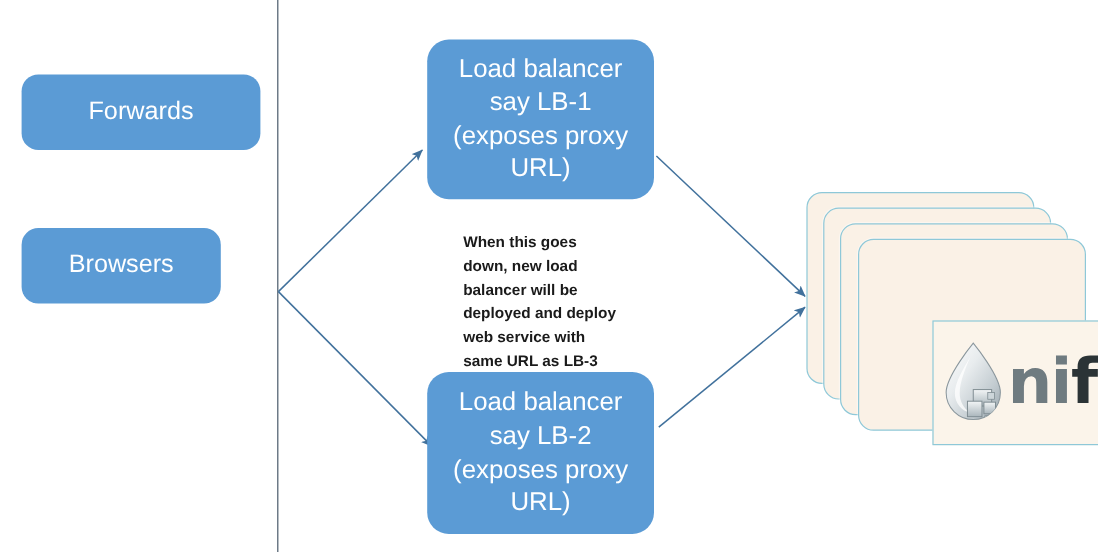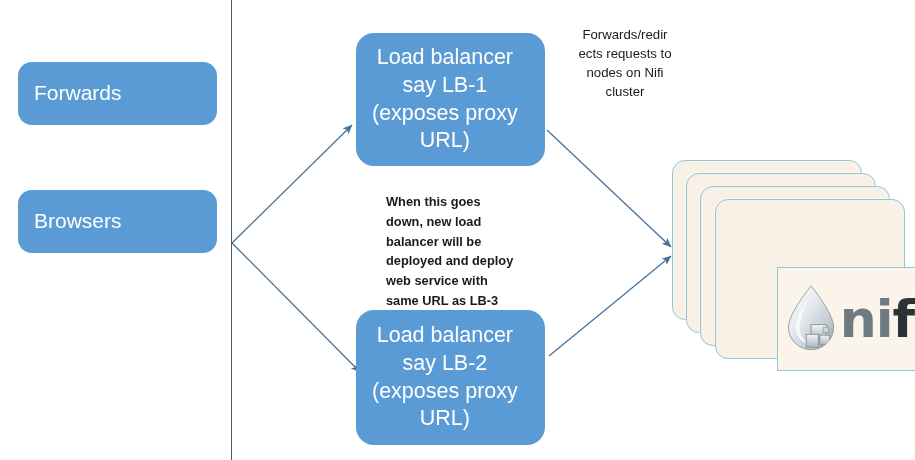--- a/index.html
+++ b/index.html
@@ -30,35 +30,36 @@
   }
 
   
   .blue-box {
     position: absolute;
     background: #5b9bd5;
     border-radius: 14px;
     color: #ffffff;
     display: flex;
     align-items: center;
+    justify-content: center;
     text-align: center;
     line-height: 1.28;
     box-sizing: border-box;
     padding: 2px 16px;
     white-space: pre-line;
   }
   .blue-box.small {
     font-size: 21px;
   }
   .blue-box.lb {
     font-size: 21.5px;
   }
 
   #box-webhook  { left: 18px;  top: 62px;  width: 199px; height: 63px; }
-  #box-browsers { left: 18px;  top: 190px; width: 199px; height: 63px; }
+  #box-browsers { left: 18px;  top: 190px; width: 166px; height: 63px; }
   #box-lb1      { left: 356px; top: 33px;  width: 189px; height: 133px; border-radius: 18px; }
   #box-lb2      { left: 356px; top: 310px; width: 189px; height: 135px; border-radius: 18px; }
 
   
   .note {
     position: absolute;
     color: #1a1a1a;
     text-align: center;
     white-space: pre-line;
     box-sizing: border-box;
@@ -176,24 +177,20 @@
 URL)</span>
   </div>
 
   <div class="note" id="note-downtime">When this goes
 down, new load
 balancer will be
 deployed and deploy
 web service with
 same URL as LB-3</div>
 
-  <div class="note" id="note-forwards">Forwards/redir
-ects requests to
-nodes on Nifi
-cluster</div>
 
   <div id="nifi-stack">
     <div class="nifi-card c1"></div>
     <div class="nifi-card c2"></div>
     <div class="nifi-card c3"></div>
     <div class="nifi-card c4">
       <div id="nifi-logo-frame">
 
         <svg id="nifi-logo-svg" width="74" height="86" viewBox="0 0 74 86" xmlns="http://www.w3.org/2000/svg">
           <defs>

